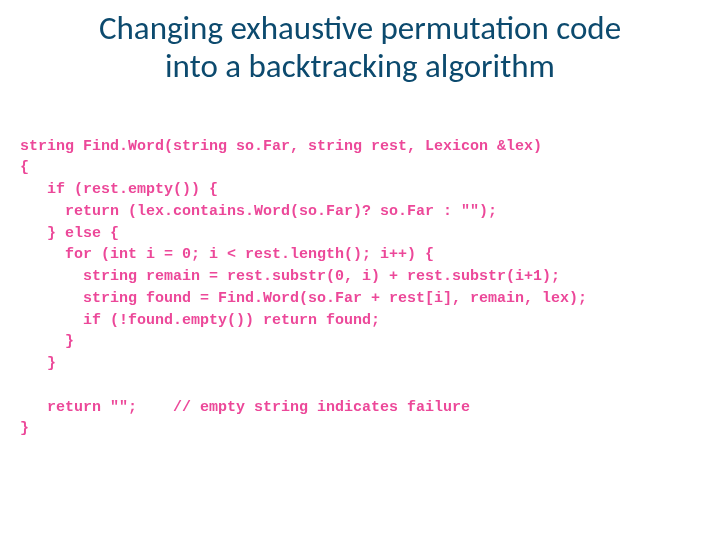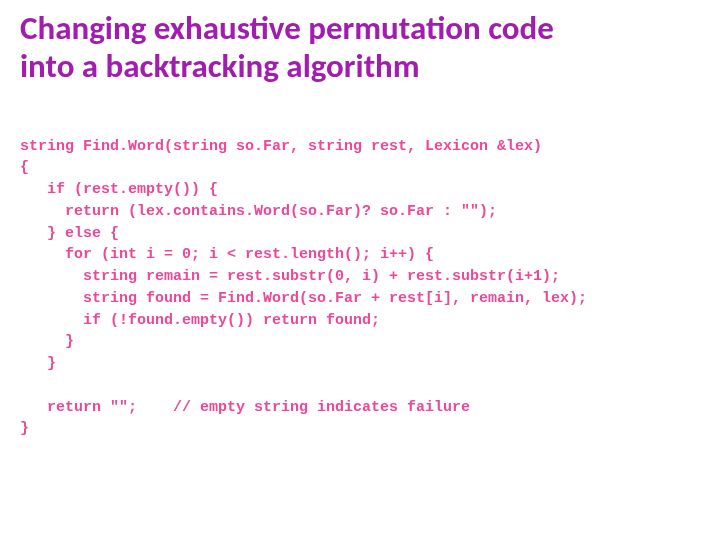--- a/index.html
+++ b/index.html
@@ -13,24 +13,24 @@
   }
   .slide {
     width: 720px;
     height: 540px;
     box-sizing: border-box;
     padding: 10px 20px 20px 20px;
   }
   .title {
     font-size: 33px;
     line-height: 1.15;
-    text-align: left;
-    color: #a21caf;
+    text-align: center;
+    color: #0c4a6e;
     margin: 0 0 28px 0;
-    font-weight: 700;
+    font-weight: 400;
   }
   .code {
     font-family: "Courier New", Courier, monospace;
     font-size: 15px;
     line-height: 1.45;
     color: #ec4899;
     white-space: pre;
     font-weight: bold;
   }
 </style>

